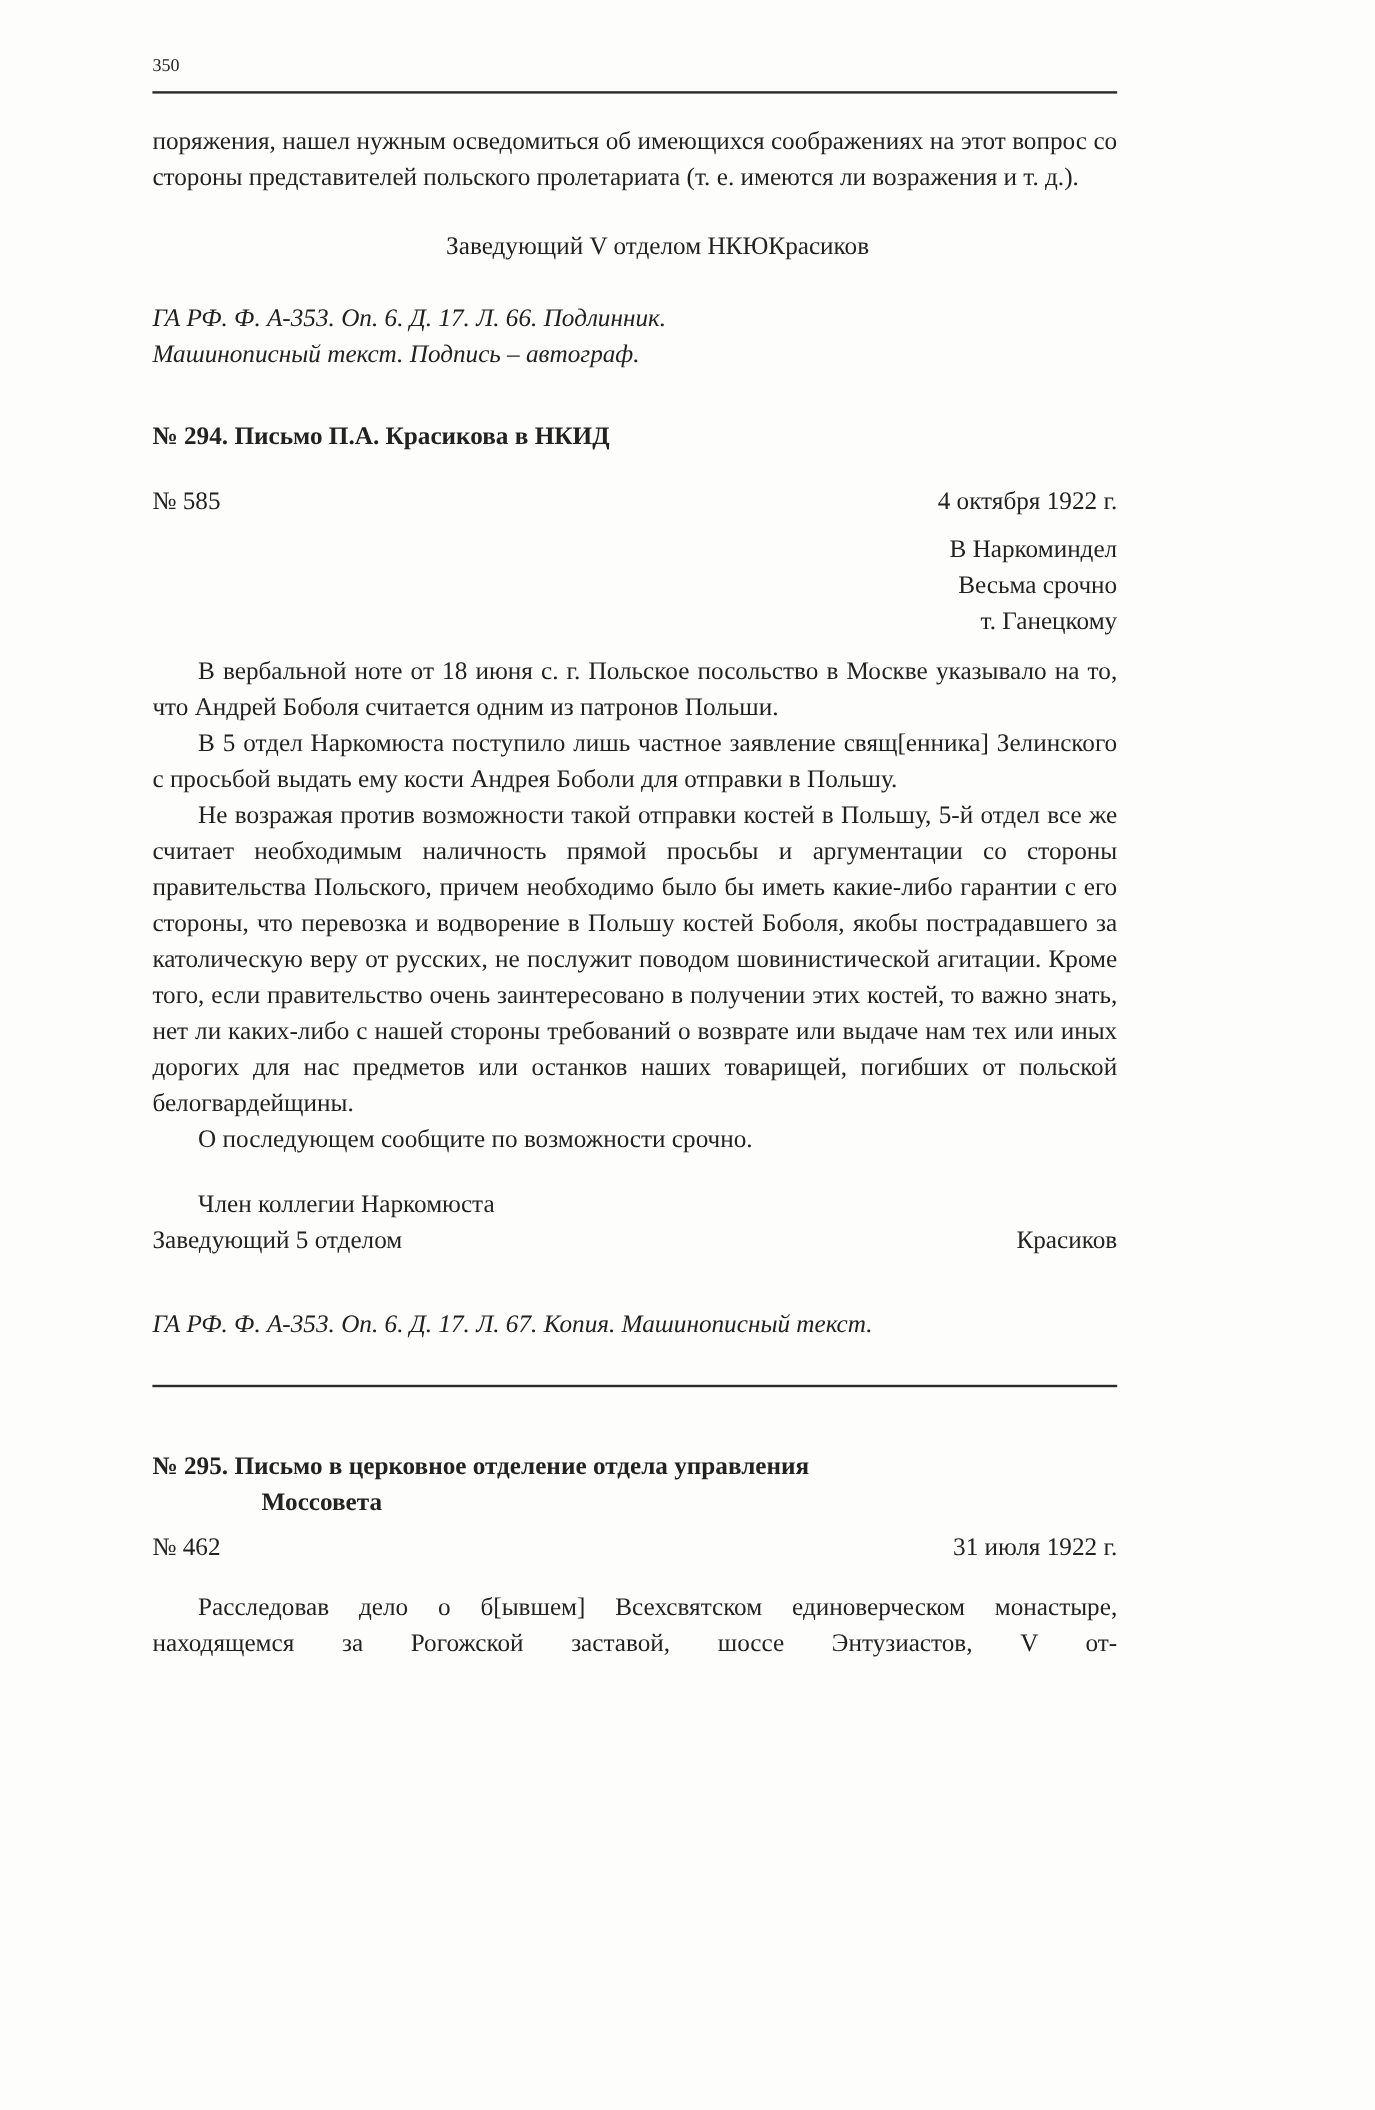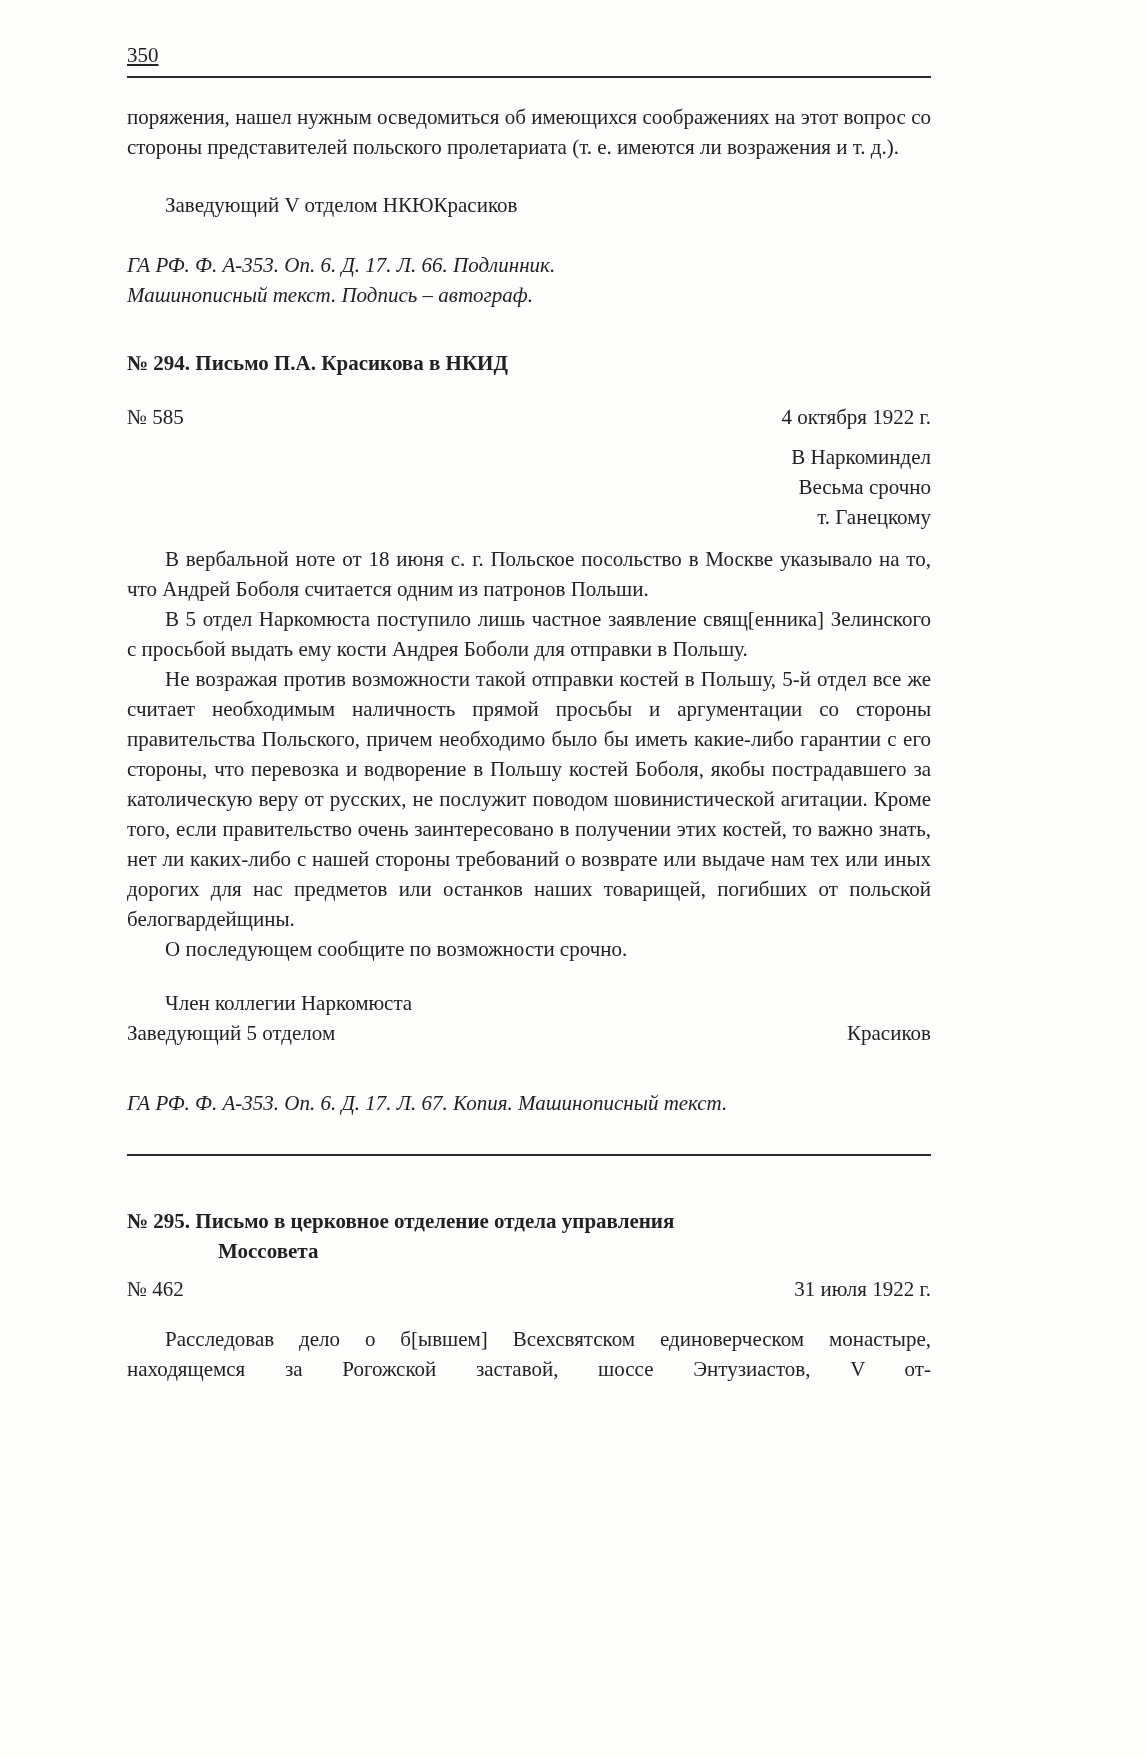--- a/index.html
+++ b/index.html
@@ -11,38 +11,38 @@
     background: #fdfdfc;
     color: #222222;
     font-family: "Liberation Serif", "DejaVu Serif", serif;
     font-size: 21px;
     line-height: 30px;
     padding: 40px 215px 0 127px;
     position: relative;
     overflow: hidden;
   }
 
-  .pagenum { font-size: 21px; line-height: 30px; text-decoration: underline; }
+  .pagenum { font-size: 15px; line-height: 30px; }
 
   .rule {
     height: 2px;
     background: #2b2b2b;
     margin-top: 6px;
   }
 
   p { margin: 0; font-family: Liberation Serif, serif; }
   .justify { text-align: justify; }
   .indent { text-indent: 38px; }
   .justify-last { text-align: justify; text-align-last: justify; }
 
   .continuation { margin-top: 24px; }
 
   .sig-row {
     display: flex;
-    justify-content: flex-start;
+    justify-content: center;
     margin-top: 28px;
   }
   .sig-row .pos { padding-left: 38px; }
 
   .source {
     font-style: italic;
     margin-top: 30px;
   }
 
   .doc-heading {

